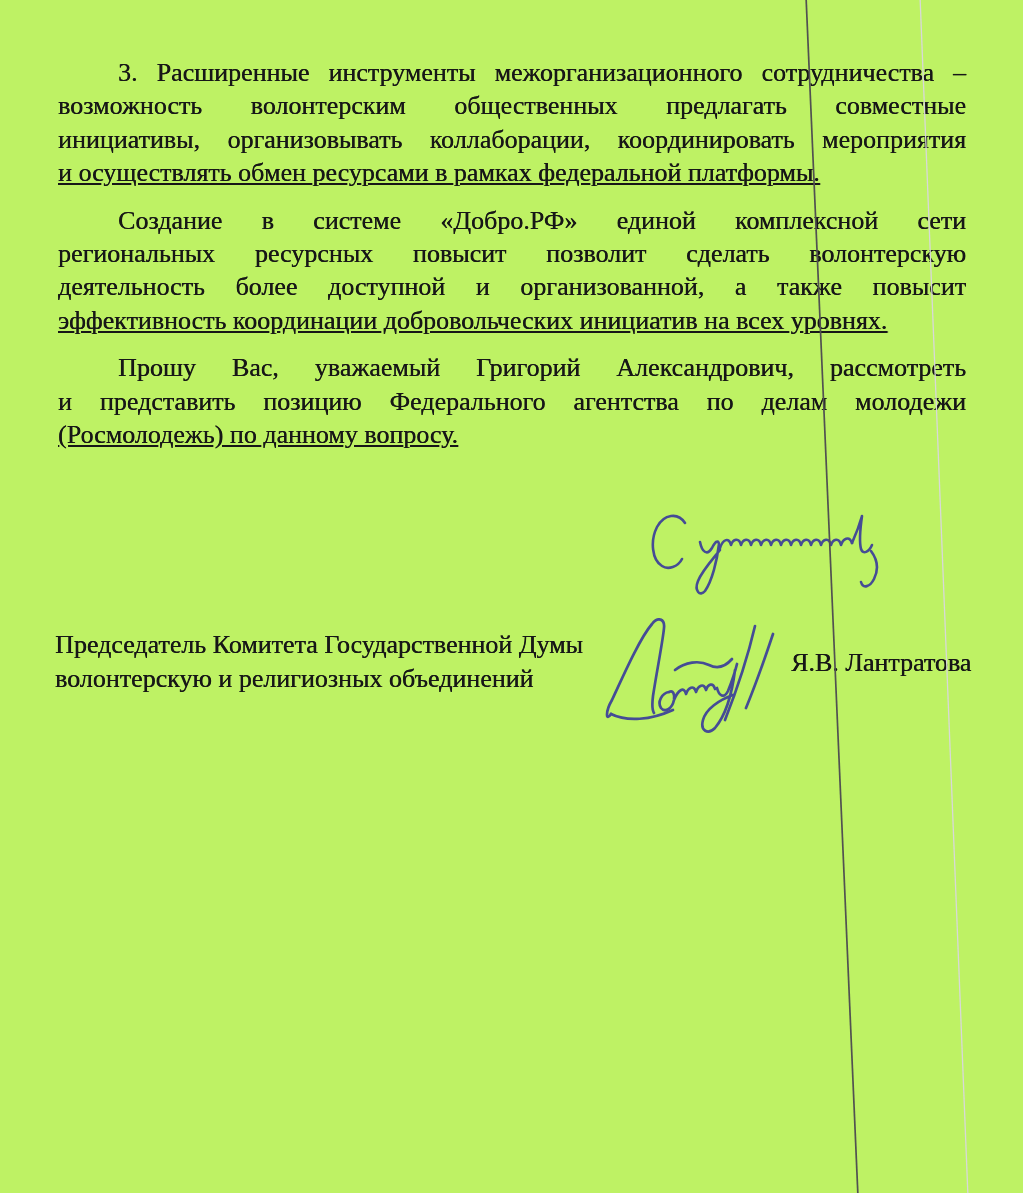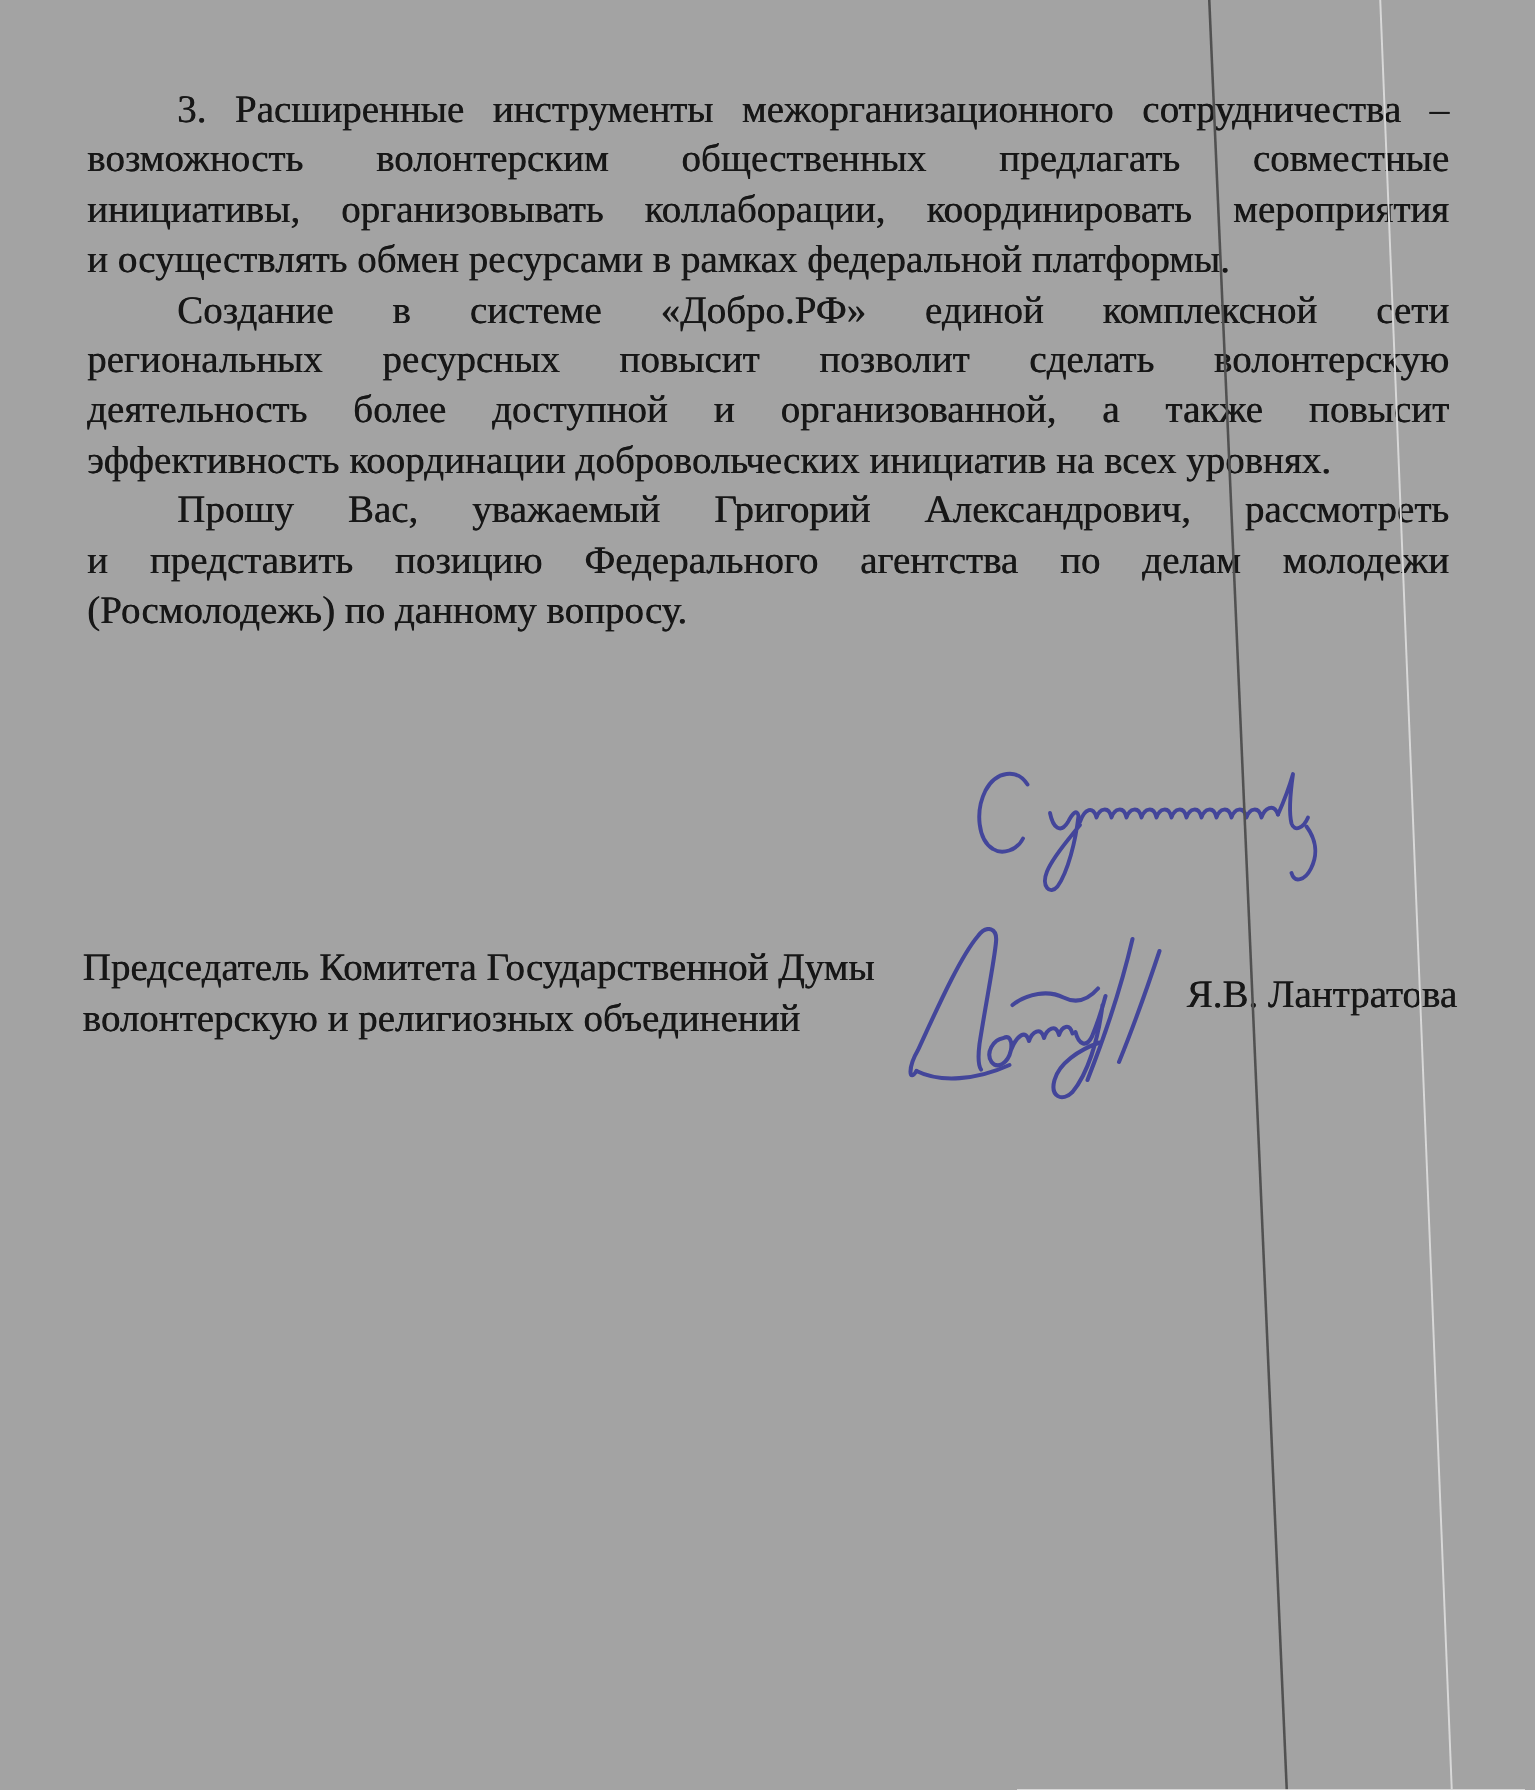--- a/index.html
+++ b/index.html
@@ -4,44 +4,45 @@
 <style>
   html, body {
     margin: 0;
     padding: 0;
     background: #ffffff;
   }
   .page {
     position: relative;
     width: 1023px;
     height: 1193px;
-    background: #a3a3a3;
+    background: #bef264;
     overflow: hidden;
     font-family: "Liberation Serif", "DejaVu Serif", serif;
     color: #171717;
   }
   
   .body-text {
     position: absolute;
     left: 58px;
     top: 56px;
     width: 908px;
     font-size: 26px;
     line-height: 33.4px;
     text-shadow: 0.35px 0 0 currentColor; 
   }
   .para { margin: 0; }
-  .para + .para { }
+  .para + .para { margin-top: 14px; }
   .bline {
     text-align: justify;
     text-align-last: justify;
     white-space: normal;
   }
   .bline.last {
     text-align-last: left;
+    text-decoration: underline;
   }
   .bline.indent {
     text-indent: 60px;
   }
   
   .title-block {
     position: absolute;
     left: 55px;
     top: 583px;
     width: 620px;

